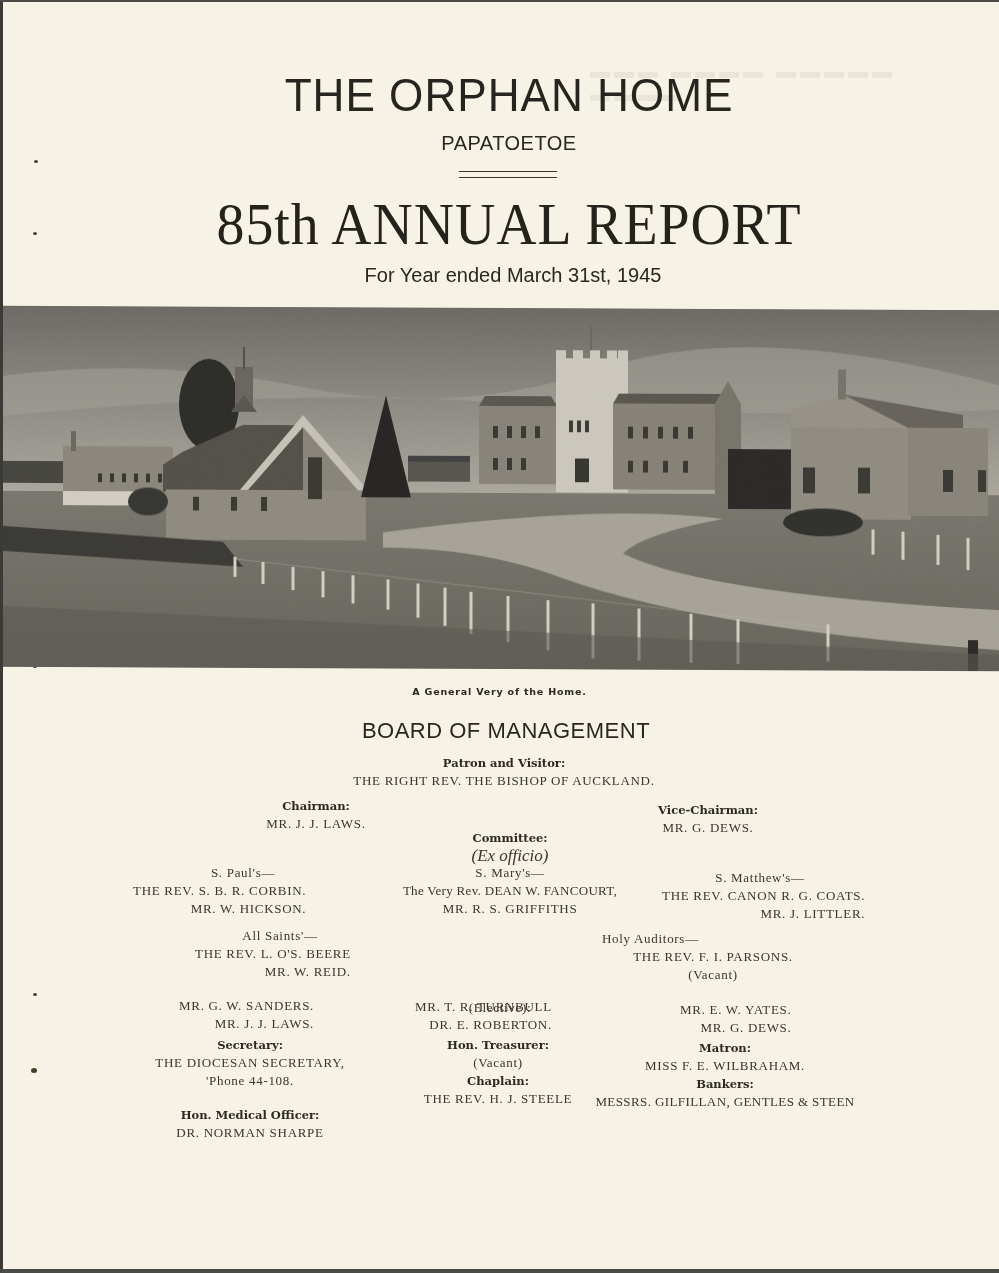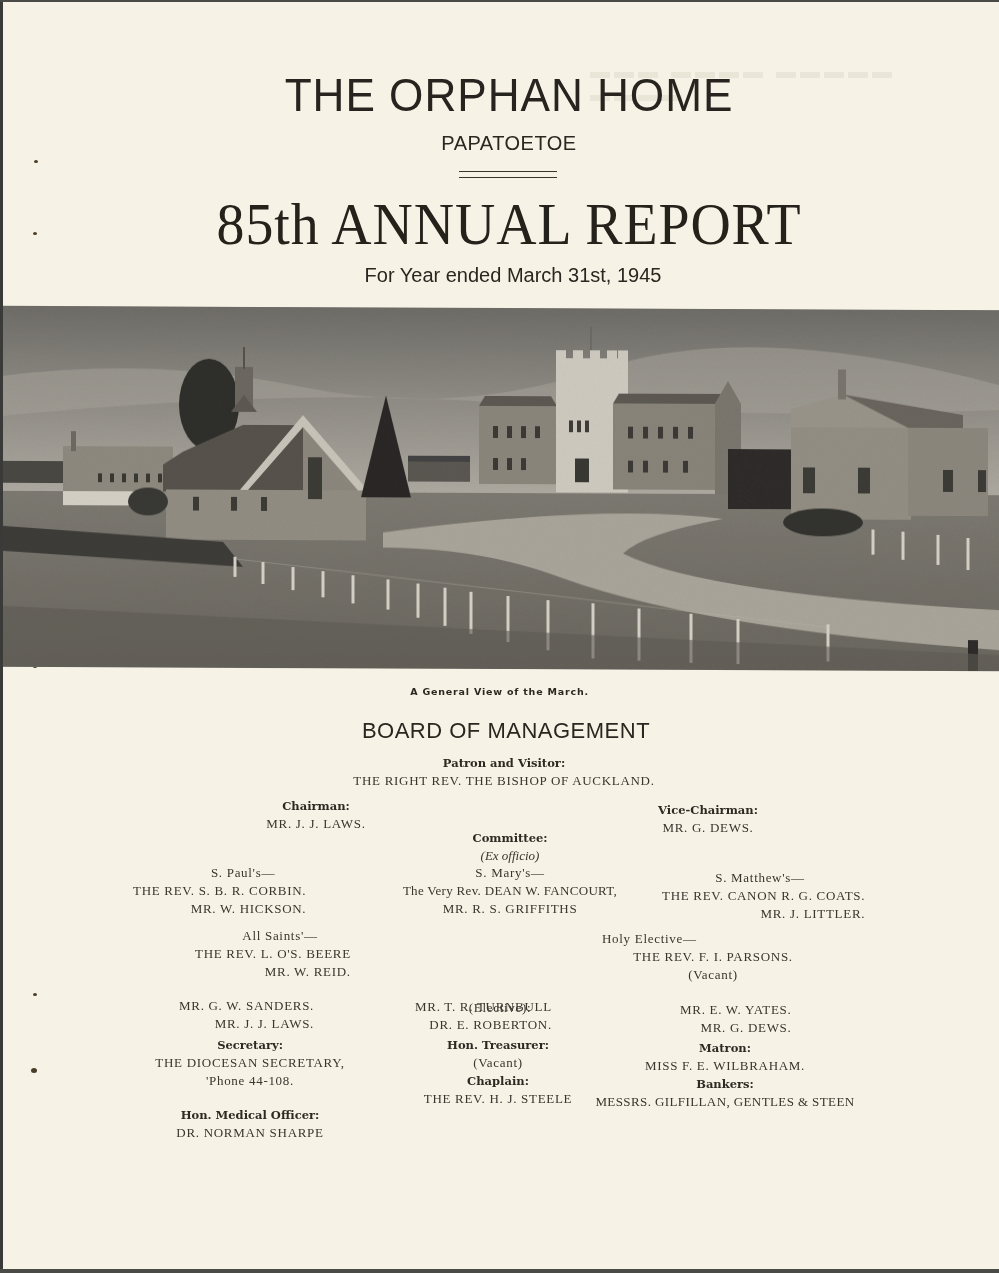--- a/index.html
+++ b/index.html
@@ -46,21 +46,21 @@
     .caption {
       left: 0; width: 999px; top: 686px; text-align: center;
       font-family: "DejaVu Sans", sans-serif; font-weight: bold; font-size: 9.5px; letter-spacing: 0.8px; color: #2c2821;
     }
     .board-title {
       left: 0; width: 1012px; top: 718px; text-align: center;
       font-family: "Liberation Sans", sans-serif; font-size: 22px; letter-spacing: 0.5px; color: #2a2620;
     }
     .lbl { font-family: "DejaVu Serif", serif; font-weight: bold; font-size: 11.5px; color: #2e2a23; }
     .val { font-family: "Liberation Serif", serif; font-size: 13px; letter-spacing: 0.7px; color: #3a352d; }
-    .val-i { font-family: "Liberation Serif", serif; font-style: italic; font-size: 13px; color: #3a352d; }
+    .val-i { font-family: "Liberation Serif", serif; font-style: italic; font-size: 17px; color: #3a352d; }
     .blk { position: absolute; text-align: center; white-space: nowrap; line-height: 18px; }
     .blk-left { position: absolute; text-align: right; white-space: nowrap; line-height: 18px; }
     .speck { position: absolute; width: 4px; height: 3px; background: #4a3d28; border-radius: 50%; }
   </style>
 </head>
 <body>
 
 <div class="left-edge"></div>
 <div class="top-edge"></div>
 <div class="bottom-edge"></div>
@@ -228,21 +228,21 @@
         <line x1="965" y1="228" x2="965" y2="260"></line>
       </g>
       <line x1="232" y1="252" x2="825" y2="318" stroke="#bdb9ae" stroke-width="0.7" opacity="0.5"></line>
       <rect x="965" y="330" width="10" height="31" fill="#2e2d2a"></rect>
 
       <path d="M0 300 L996 345 L996 361 L0 361 Z" fill="#5f5c55" opacity="0.6"></path>
     </g>
   </svg>
 </figure>
 
-<div class="abs caption">A General View of the March.</div>
+<div class="abs caption">A General Very of the Home.</div>
 
 <section>
   <div class="abs board-title">BOARD OF MANAGEMENT</div>
 
   <div class="blk" style="left:0;width:1008px;top:754px;">
     <div class="lbl">Patron and Visitor:</div>
     <div class="val">THE RIGHT REV. THE BISHOP OF AUCKLAND.</div>
   </div>
 
   <div class="blk" style="left:216px;width:200px;top:797px;">
@@ -284,21 +284,21 @@
 
   <div class="blk" style="left:195px;width:170px;top:927px;">
     <div class="val">All Saints'—</div>
   </div>
   <div class="blk-left" style="left:195px;top:945px;">
     <div class="val">THE REV. L. O'S. BEERE</div>
     <div class="val">MR. W. REID.</div>
   </div>
 
   <div class="blk-left" style="left:602px;top:930px;">
-    <div class="val">Holy Elective—</div>
+    <div class="val">Holy Auditors—</div>
   </div>
   <div class="blk" style="left:620px;width:186px;top:948px;">
     <div class="val">THE REV. F. I. PARSONS.</div>
     <div class="val">(Vacant)</div>
   </div>
 
   <div class="blk" style="left:400px;width:200px;top:979px;margin-top:20px;">
     <div class="val">(Elective):</div>
   </div>
   <div class="blk-left" style="left:179px;top:997px;">

